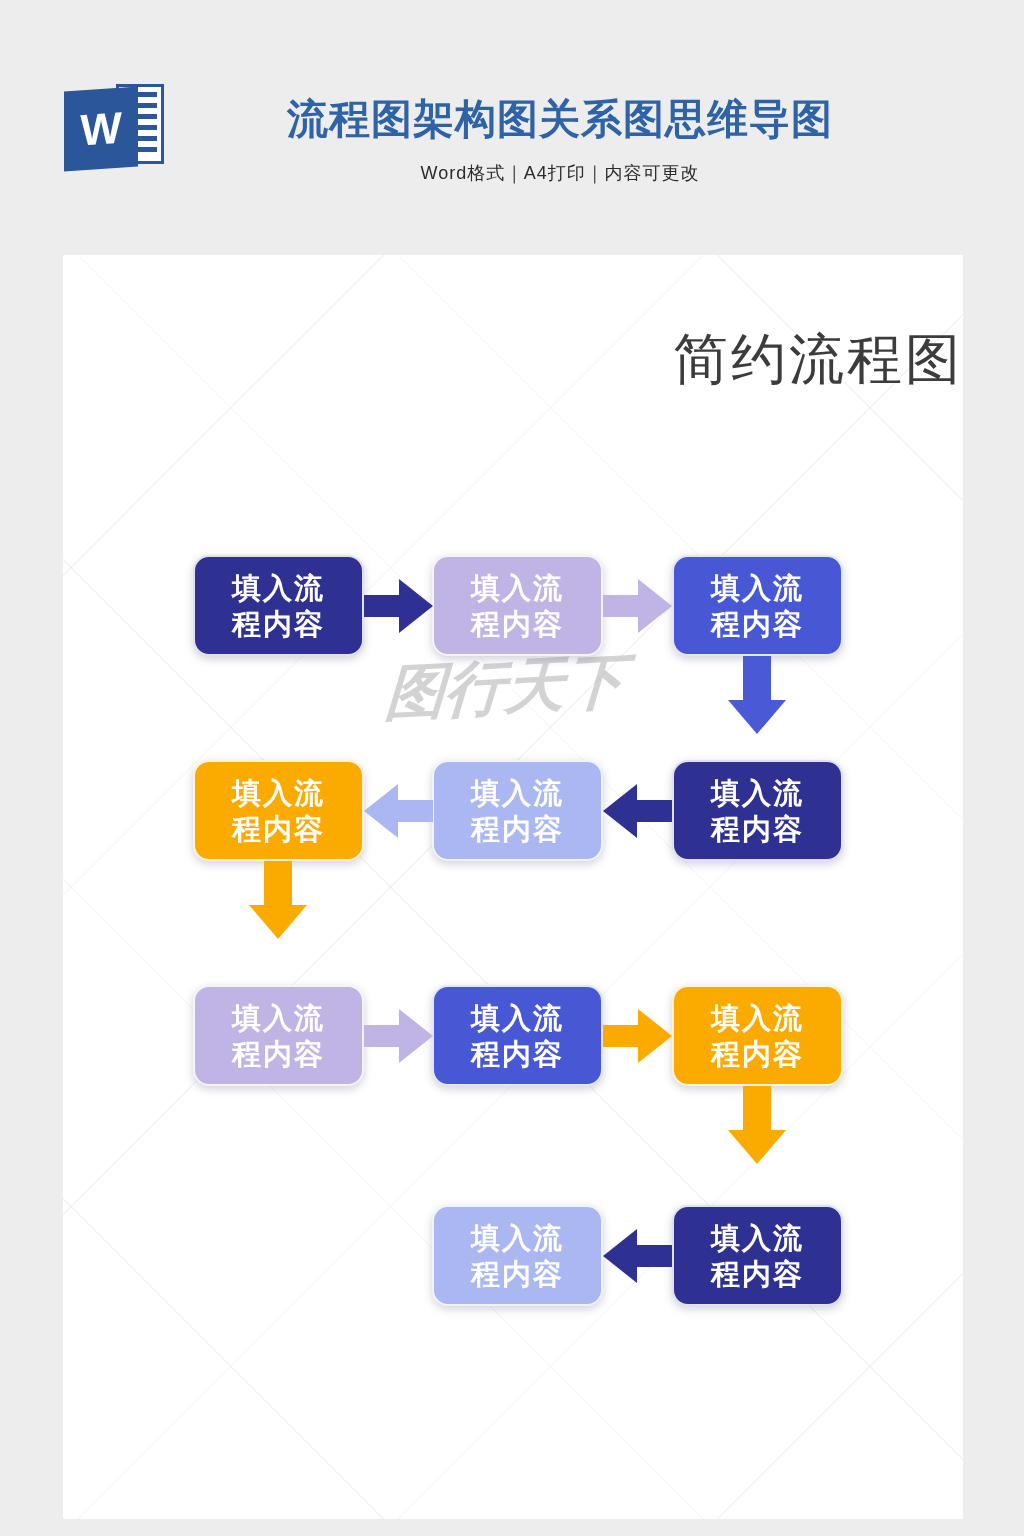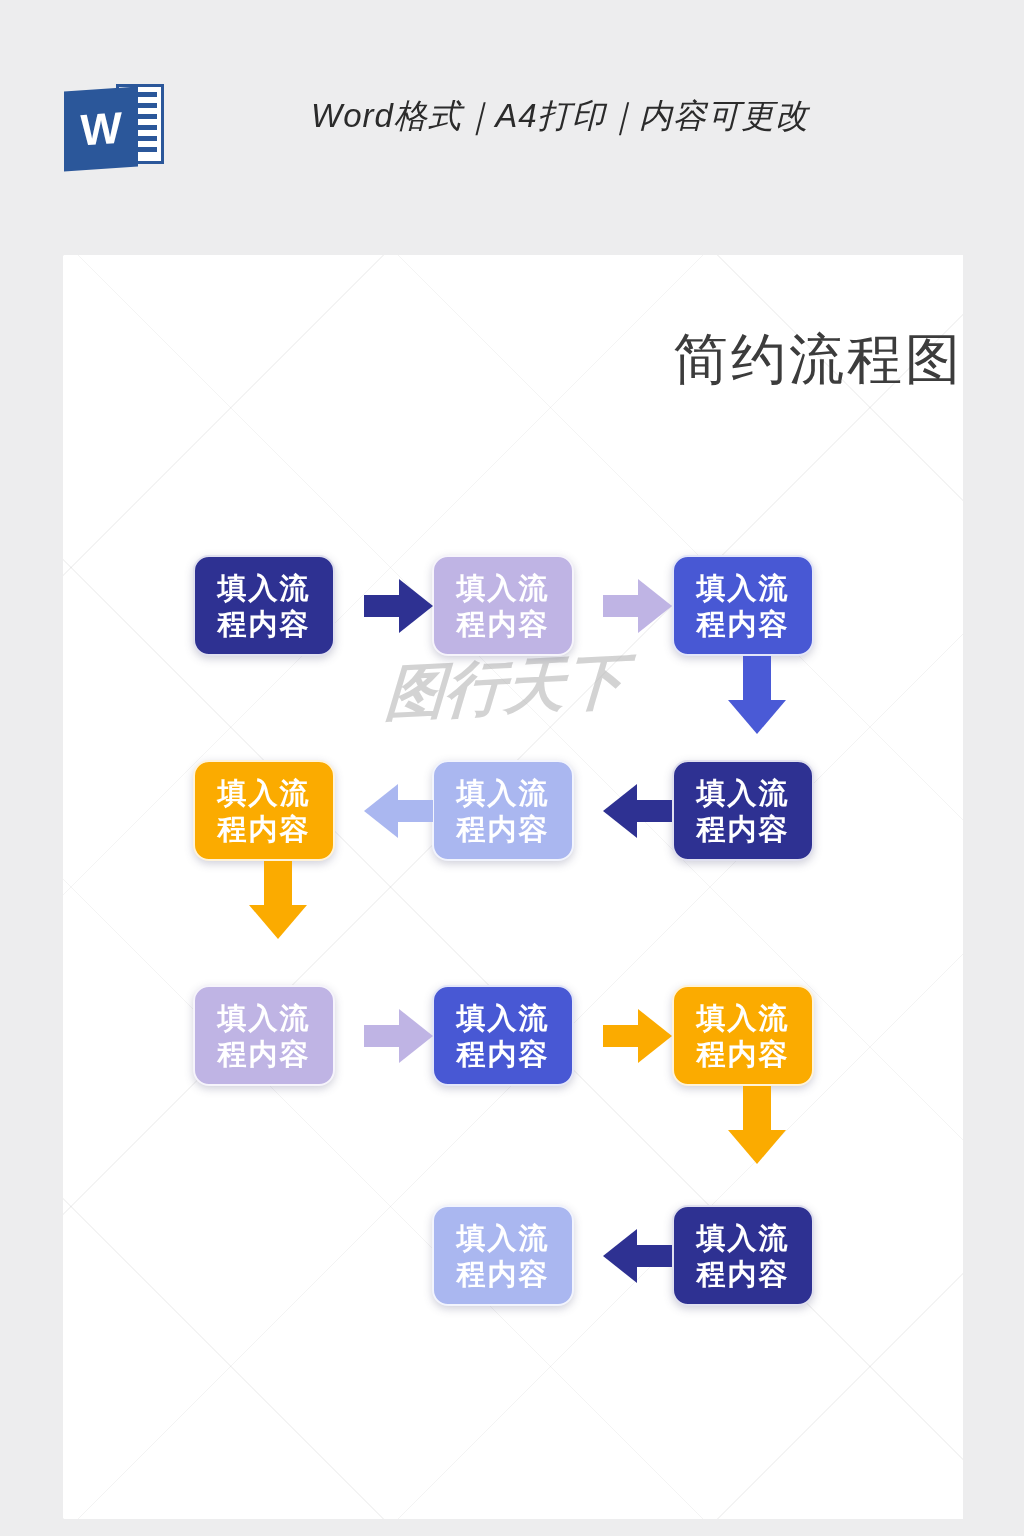--- a/index.html
+++ b/index.html
@@ -22,21 +22,21 @@
   }
   .word-panel {
     position:absolute; left:0; top:7px; width:74px; height:80px;
     background:#2b579a; transform:skewY(-4deg);
     display:flex; align-items:center; justify-content:center;
   }
   .word-panel span { color:#ffffff; font-size:44px; font-weight:bold; }
 
   .header-text { position:absolute; left:96px; right:0; top:92px; text-align:center; }
   .header-text h1 { font-size:41px; font-weight:bold; color:#2f63a7; letter-spacing:1px; }
-  .header-text p  { font-size:33px; color:#2b2b2b; margin-top:2px; letter-spacing:1px;font-style:italic; }
+  .header-text p  { font-size:18px; color:#2b2b2b; margin-top:14px; letter-spacing:1px; }
 
   
   .card {
     position:absolute; left:63px; top:255px; width:900px; height:1264px;
     background:
       repeating-linear-gradient(45deg,  rgba(110,110,110,0.08) 0 1px, transparent 1px 226px),
       repeating-linear-gradient(135deg, rgba(110,110,110,0.08) 0 1px, transparent 1px 226px),
       #ffffff;
   }
   .card h2 {
@@ -46,21 +46,21 @@
   .watermark {
     position:absolute; left:322px; top:392px; width:260px;
     font-size:60px; font-weight:bold; font-style:italic;
     color:rgba(175,175,175,0.55);
     transform:rotate(-3deg) skewX(-6deg);
     white-space:nowrap; pointer-events:none;
   }
 
   
   .fbox {
-    position:absolute; width:142px; height:101px; border-radius:16px;
+    position:absolute; width:171px; height:101px; border-radius:16px;
     border:2px solid rgba(255,255,255,0.85);
     box-shadow:0 3px 8px rgba(70,70,110,0.25);
     display:flex; flex-direction:column; align-items:center; justify-content:center;
     color:#ffffff; font-size:29px; font-weight:bold; line-height:36px; letter-spacing:2px;
     text-align:center;
   }
   .b-navy  { background:#2e3192; }
   .b-royal { background:#4858d4; }
   .b-lav   { background:#bfb4e4; }
   .b-peri  { background:#aab7f0; }
@@ -89,20 +89,21 @@
 <div>
 
   <header>
     <div class="word-icon">
       <div class="word-doc"></div>
       <div class="word-panel">
         <span>W</span>
       </div>
     </div>
     <div class="header-text">
+      <h1>流程图架构图关系图思维导图</h1>
       <p>Word格式｜A4打印｜内容可更改</p>
     </div>
   </header>
 
   <main class="card">
     <h2>简约流程图</h2>
     <div class="watermark">图行天下</div>
 
     <div class="fbox b-navy" style="left:130px;top:300px">
       <span>填入流</span>

